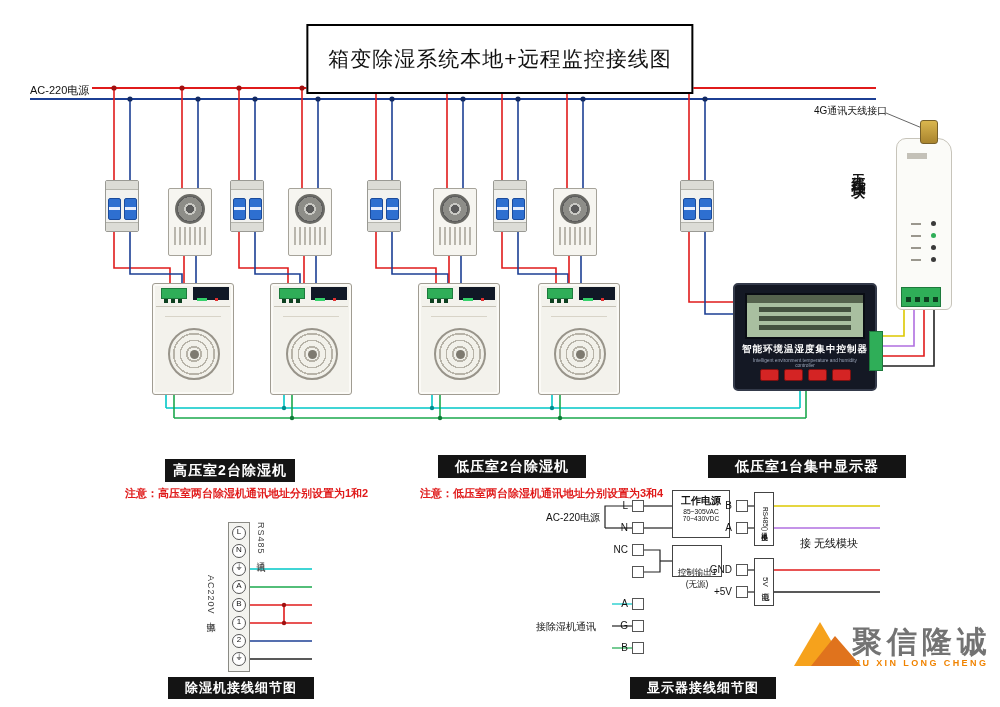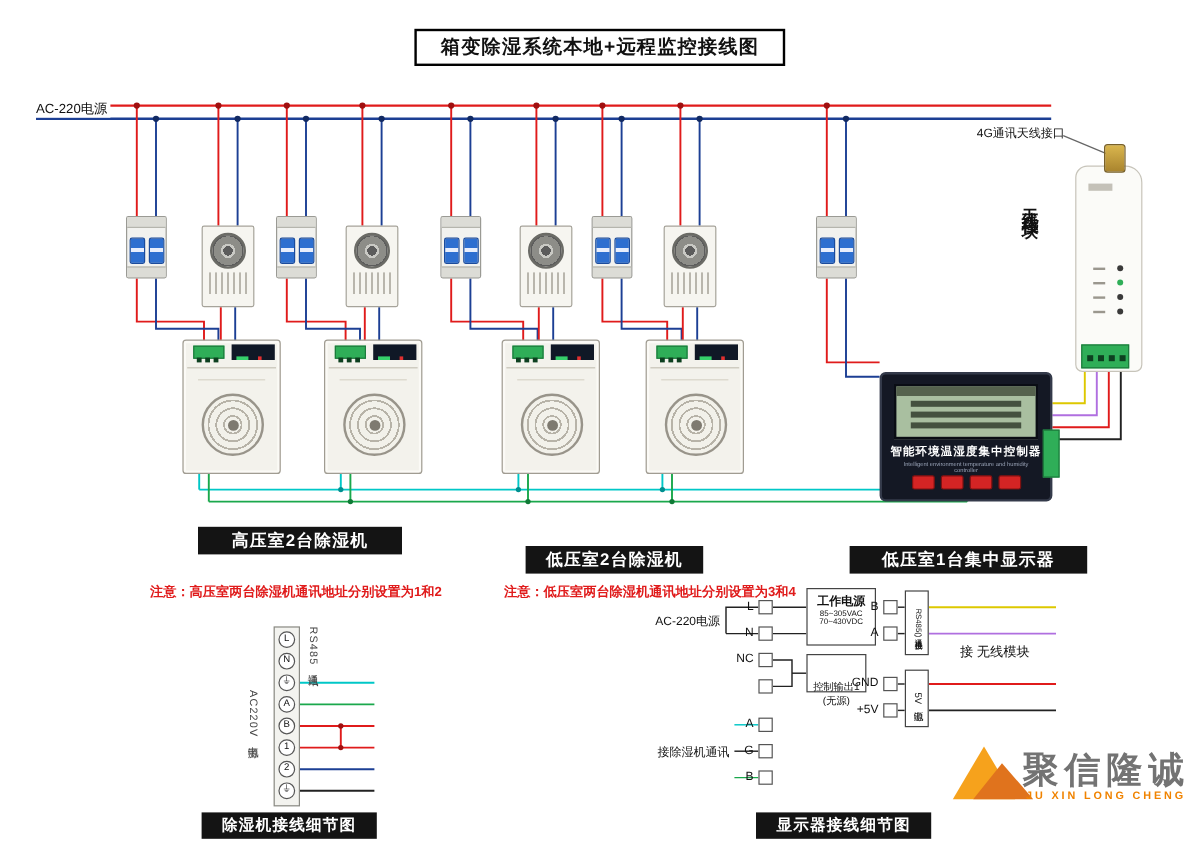--- a/index.html
+++ b/index.html
@@ -2,21 +2,21 @@
 <html><head>
 <meta charset="utf-8">
 <style>
   html,body{margin:0;padding:0;background:#fff;}
   #canvas{position:relative;width:1000px;height:707px;background:#fff;overflow:hidden;
           font-family:"Liberation Sans",sans-serif;color:#111;}
   #wires{position:absolute;left:0;top:0;z-index:1;}
 
   
   .title-box{position:absolute;top:24px;left:50%;transform:translateX(-50%);
-    border:2px solid #000;padding:3px 20px;font-size:16px;font-weight:bold;
+    border:2px solid #000;padding:19px 20px;font-size:21px;font-weight:normal;
     letter-spacing:1px;background:#fff;z-index:3;white-space:nowrap;}
 
   .power-label{position:absolute;left:27px;top:83px;font-size:11px;background:#fff;
     padding:0 3px;z-index:3;}
 
   
   .breaker{position:absolute;top:180px;width:34px;height:52px;background:#f2f2ef;
     border:1px solid #9a9a94;border-radius:2px;z-index:2;box-sizing:border-box;}
   .b-top,.b-bot{height:8px;background:#dcdcd6;border-bottom:1px solid #b5b5ad;}
   .b-bot{border-bottom:none;border-top:1px solid #b5b5ad;position:absolute;bottom:0;width:100%;}
@@ -46,21 +46,21 @@
   .u-line{position:absolute;top:22px;left:3px;right:3px;border-top:1px solid #c6c2b6;}
   .u-line2{position:absolute;top:32px;left:12px;right:12px;border-top:1px solid #d8d4c8;}
   .u-fan{position:absolute;left:15px;top:44px;width:52px;height:52px;border-radius:50%;
     border:2px solid #98948a;box-sizing:border-box;
     background:repeating-radial-gradient(circle at 50% 50%,#b7b3a8 0 1.5px,#f2f1ea 1.5px 6.5px);}
   .u-fan::after{content:"";position:absolute;left:50%;top:50%;width:9px;height:9px;margin:-4.5px;
     border-radius:50%;background:#7e7a70;}
 
   
   .controller{position:absolute;left:733px;top:283px;width:144px;height:108px;z-index:2;
-    background:#141824;border:2px solid #343a4a;border-radius:5px;box-sizing:border-box;margin-top:27px;}
+    background:#141824;border:2px solid #343a4a;border-radius:5px;box-sizing:border-box;}
   .c-lcd{position:absolute;left:10px;top:8px;width:120px;height:46px;background:#a9bfa0;
     border:2px solid #0a0d14;box-sizing:border-box;}
   .c-lcd .row0{height:8px;background:#55624d;}
   .c-lcd .ln{width:80%;height:5px;background:#44513f;margin:4px auto 0;}
   .c-name{position:absolute;top:58px;width:100%;text-align:center;color:#fff;
     font-size:9.5px;font-weight:bold;letter-spacing:1px;}
   .c-en{position:absolute;top:72px;width:100%;text-align:center;color:#9aa4b8;
     font-size:6px;transform:scale(.8);}
   .c-btns{position:absolute;top:84px;width:100%;display:flex;justify-content:center;gap:5px;}
   .c-btns span{width:17px;height:10px;background:#d42424;border:1px solid #7e1111;border-radius:2px;}
@@ -374,21 +374,21 @@
       <div class="m-led on" style="top:94px"></div>
     <div class="m-row" style="top:108px"></div>
       <div class="m-led" style="top:106px"></div>
     <div class="m-row" style="top:120px"></div>
       <div class="m-led" style="top:118px"></div>
     <div class="m-term"><i></i><i></i><i></i><i></i></div>
   </div>
   <div class="module-label">无线模块</div>
   <div class="antenna-label">4G通讯天线接口</div>
 
-  <div class="blackbox section" style="left:165px;top:439px;width:170px">高压室2台除湿机</div>
+  <div class="blackbox section" style="left:165px;top:459px;width:130px">高压室2台除湿机</div>
   <div class="blackbox section" style="left:438px;top:455px;width:148px">低压室2台除湿机</div>
   <div class="blackbox section" style="left:708px;top:455px;width:198px">低压室1台集中显示器</div>
   <div class="note" style="left:125px;top:486px">注意：高压室两台除湿机通讯地址分别设置为1和2</div>
   <div class="note" style="left:420px;top:486px">注意：低压室两台除湿机通讯地址分别设置为3和4</div>
 
   <div class="strip"></div>
   <div class="circ" style="top:526px">L</div>
   <div class="circ" style="top:544px">N</div>
   <div class="circ" style="top:562px">⏚</div>
   <div class="circ" style="top:580px">A</div>
@@ -418,21 +418,21 @@
   <div class="dbox" style="left:672px;top:490px;width:58px;height:48px">
     <div class="pw1">工作电源</div>
     <div class="pw2">85~305VAC</div>
     <div class="pw2">70~430VDC</div>
   </div>
   <div class="small-label" style="left:528px;top:511px;width:72px;text-align:right">AC-220电源</div>
   <div class="dbox" style="left:672px;top:545px;width:50px;height:32px">
     <div class="co1">控制输出1</div>
     <div class="co1" style="margin-top:0">(无源)</div>
   </div>
-  <div class="small-label" style="left:536px;top:620px;width:72px;text-align:right">接除湿机通讯</div>
+  <div class="small-label" style="left:536px;top:620px;width:72px;">接除湿机通讯</div>
 
   <div class="tlabel" style="left:702px;top:500px">B</div>
   <div class="tlabel" style="left:702px;top:522px">A</div>
   <div class="tlabel" style="left:702px;top:564px">GND</div>
   <div class="tlabel" style="left:702px;top:586px">+5V</div>
   <div class="sq" style="left:736px;top:500px"></div>
   <div class="sq" style="left:736px;top:522px"></div>
   <div class="sq" style="left:736px;top:564px"></div>
   <div class="sq" style="left:736px;top:586px"></div>
   <div class="dbox vbox" style="left:754px;top:492px;width:20px;height:54px">RS485通讯(接上位机)</div>

